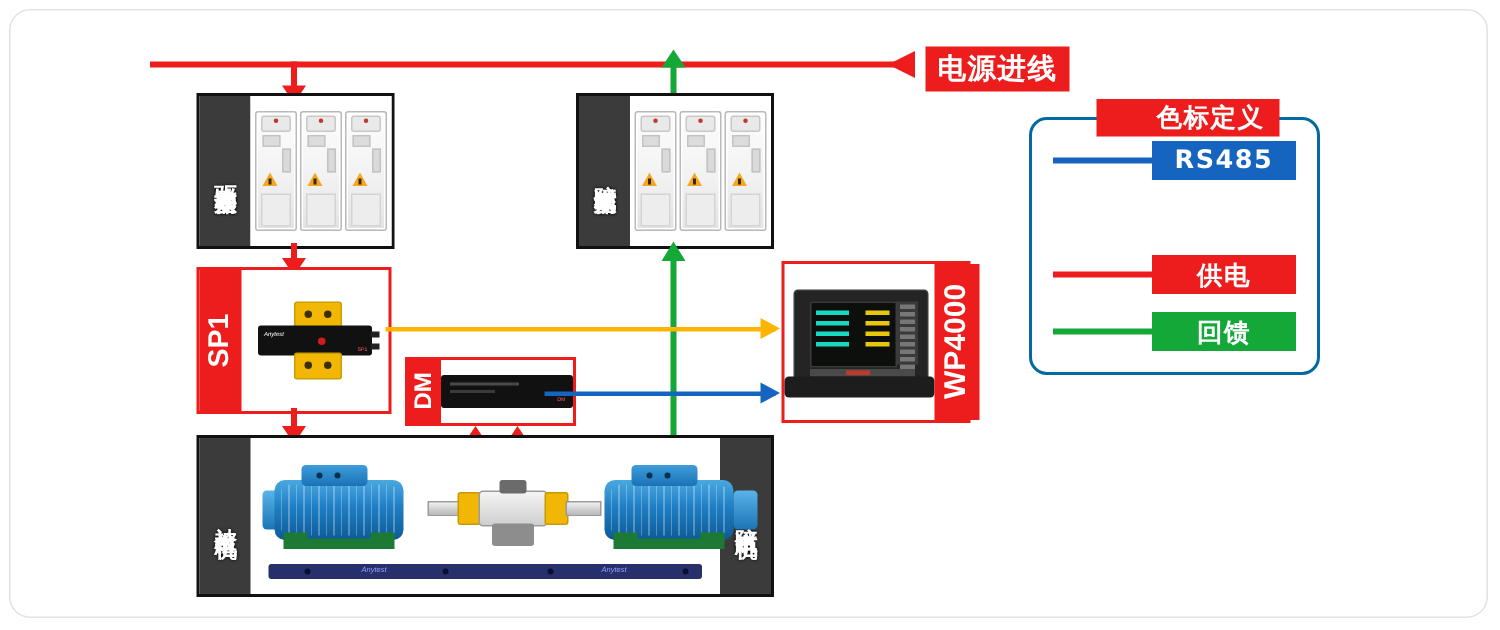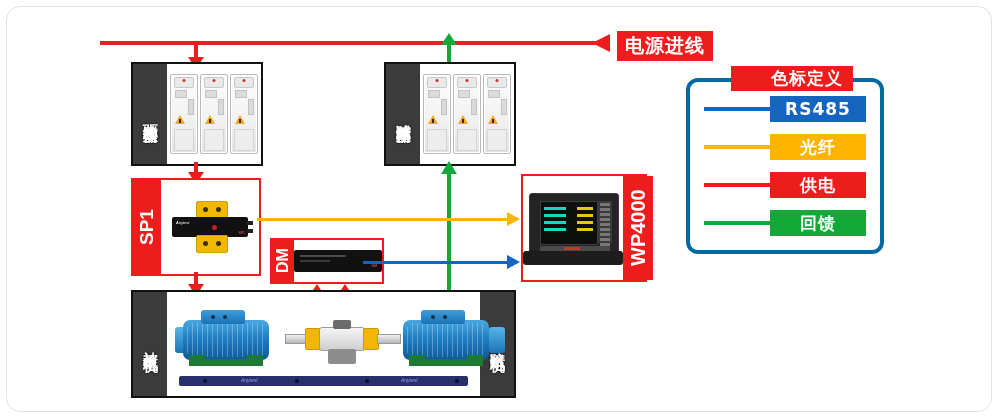--- a/index.html
+++ b/index.html
@@ -143,21 +143,21 @@
   .tn{position:absolute;font-size:17px;font-weight:700;color:#111;font-family:"DejaVu Sans",sans-serif;}
 
   
   .powlab{
     position:absolute;background:#ee1d1d;color:#fff;font-weight:700;
     font-size:19px;padding:2px 8px;font-family:"DejaVu Sans",sans-serif;
     letter-spacing:1px;white-space:nowrap;
   }
 
   
-  .legend{position:absolute;border:4px solid #0369a1;border-radius:12px;background:#fff;}
+  .legend{position:absolute;border:2px solid #0369a1;border-radius:12px;background:#fff;}
   .legend-title{
     position:absolute;background:#ee1d1d;color:#fff;font-weight:700;font-size:17px;
     padding:1px 10px;white-space:nowrap;font-family:"DejaVu Sans",sans-serif;letter-spacing:1px;
   }
   .legrow{position:absolute;left:14px;right:14px;height:26px;}
   .legrow .swl{position:absolute;left:0;top:11px;height:4px;width:104px;}
   .legrow .tag{
     position:absolute;right:0;top:0;height:26px;min-width:96px;color:#fff;font-weight:700;font-size:17px;
     display:flex;align-items:center;justify-content:center;font-family:"DejaVu Sans",sans-serif;letter-spacing:1px;
   }
@@ -371,24 +371,20 @@
       </div>
     </div>
     <div class="mstrip">陪试电机</div>
   </div>
 
   <div class="legend" style="left:686px;top:78px;width:190px;height:168px;">
     <div class="legrow" style="top:14px;">
       <div class="swl" style="background:#1565c0;"></div>
       <div class="tag" style="background:#1565c0;">RS485</div>
     </div>
-    <div class="legrow" style="top:52px;">
-      <div class="swl" style="background:#ffb400;"></div>
-      <div class="tag" style="background:#ffb400;">光纤</div>
-    </div>
     <div class="legrow" style="top:90px;">
       <div class="swl" style="background:#ee1d1d;"></div>
       <div class="tag" style="background:#ee1d1d;">供电</div>
     </div>
     <div class="legrow" style="top:128px;">
       <div class="swl" style="background:#14a839;"></div>
       <div class="tag" style="background:#14a839;">回馈</div>
     </div>
   </div>
   <div class="legend-title" style="left:731px;top:66px;padding-left:40px;">色标定义</div>

